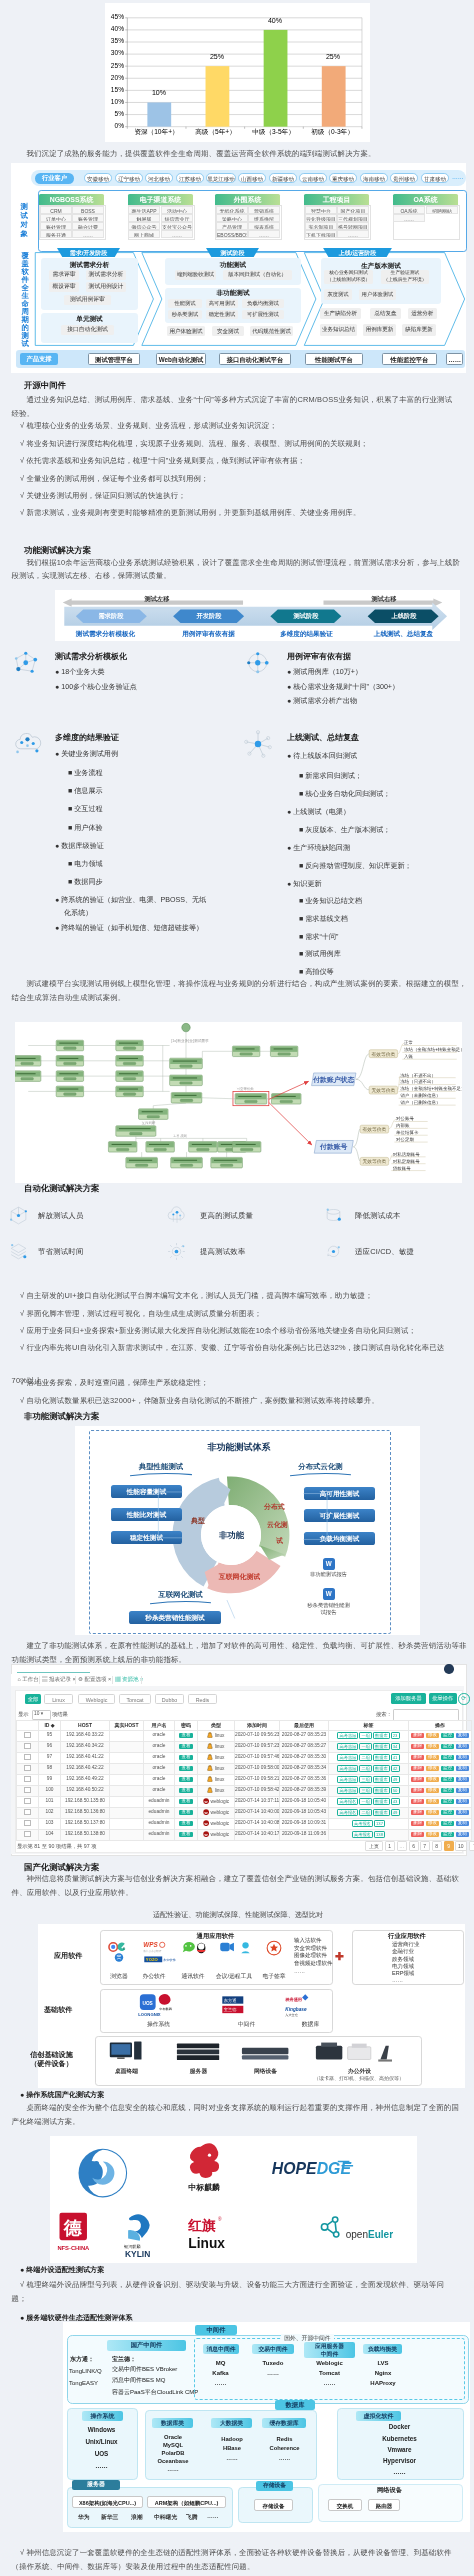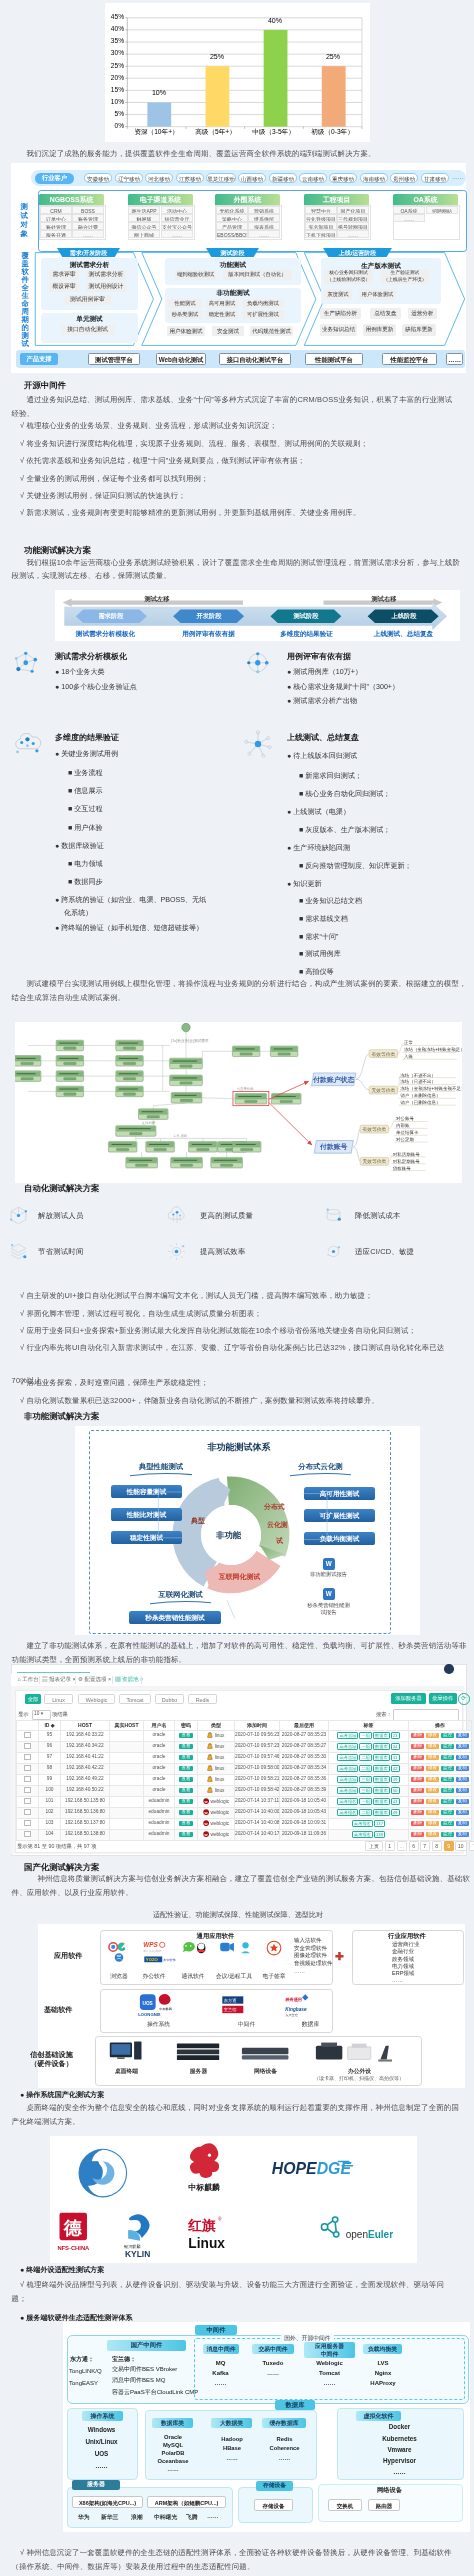--- a/index.html
+++ b/index.html
@@ -611,21 +611,21 @@
         </linearGradient>
       </defs>
       <path d="M97.9,240.0 A111,111 0 0 1 126.9,33.4 L138.1,86.2 A57,57 0 0 0 123.2,192.3 Z" fill="#b7cbdd"></path>
       <path d="M142.3,31.3 A111,111 0 0 1 252.9,183.6 L202.8,163.4 A57,57 0 0 0 146.0,85.1 Z" fill="url(#gg)"></path>
       <path d="M244.1,200.8 A111,111 0 0 1 104.9,243.4 L126.8,194.1 A57,57 0 0 0 198.3,172.2 Z" fill="#ecb9b5"></path>
       <path d="M123.6,36.2 L149.1,55.7 L135.7,84.8 Z" fill="#b7cbdd"></path>
       <path d="M252.4,179.3 L222.1,189.5 L205.4,162.2 Z" fill="url(#gg)"></path>
       <path d="M109.2,243.1 L100.0,212.4 L127.9,196.7 Z" fill="#ecb9b5"></path>
       <circle cx="150" cy="142" r="57" fill="#fff"></circle>
     </svg>
-<div style="position:absolute;left:216px;top:1530px;width:53px;text-align:left;font-size:8.4px;color:#16365c;font-weight:bold;white-space:nowrap;">非功能</div>
+<div style="position:absolute;left:191px;top:1530px;width:53px;text-align:right;font-size:8.4px;color:#16365c;font-weight:bold;white-space:nowrap;">非功能</div>
 <div style="position:absolute;left:191px;top:1516px;font-size:6.9px;color:#8b3626;font-weight:bold;white-space:nowrap;">典型</div>
 <div style="position:absolute;left:264px;top:1502px;font-size:6.9px;color:#b03a2e;font-weight:bold;white-space:nowrap;">分布式</div>
 <div style="position:absolute;left:267px;top:1520px;font-size:6.9px;color:#b03a2e;font-weight:bold;white-space:nowrap;">云化测</div>
 <div style="position:absolute;left:276px;top:1536px;font-size:6.9px;color:#b03a2e;font-weight:bold;white-space:nowrap;">试</div>
 <div style="position:absolute;left:209px;top:1572px;width:61px;text-align:center;font-size:6.9px;color:#c0392b;font-weight:bold;white-space:nowrap;">互联网化测试</div>
 <div style="position:absolute;left:129px;top:1462px;width:64px;text-align:center;font-size:7.4px;color:#1f4e79;font-weight:bold;white-space:nowrap;">典型性能测试</div>
 <svg width="64" height="5.3" style="position:absolute;left:129px;top:1472px;" viewBox="0 0 121 10">
       <path d="M2,7 Q60,0 119,5" fill="none" stroke="#2e75b6" stroke-width="2"></path>
     </svg>
 <div style="position:absolute;left:289px;top:1462px;width:63px;text-align:center;font-size:7.4px;color:#1f4e79;font-weight:bold;white-space:nowrap;">分布式云化测</div>
@@ -873,21 +873,21 @@
 <div style="position:absolute;left:365px;top:1841px;width:18px;height:9.5px;background:#fff;border-radius:1.1px;border:0.5px solid #ddd;box-sizing:border-box;white-space:nowrap;overflow:hidden;font-size:5px;color:#555;text-align:center;line-height:9.5px;">上页</div>
 <div style="position:absolute;left:385px;top:1841px;width:9.5px;height:9.5px;background:#fff;border-radius:1.1px;border:0.5px solid #ddd;box-sizing:border-box;white-space:nowrap;overflow:hidden;font-size:5px;color:#555;text-align:center;line-height:9.5px;">1</div>
 <div style="position:absolute;left:397px;top:1841px;width:9.5px;height:9.5px;background:#fff;border-radius:1.1px;border:0.5px solid #ddd;box-sizing:border-box;white-space:nowrap;overflow:hidden;font-size:5px;color:#999;text-align:center;line-height:9.5px;">…</div>
 <div style="position:absolute;left:409px;top:1841px;width:9.5px;height:9.5px;background:#fff;border-radius:1.1px;border:0.5px solid #ddd;box-sizing:border-box;white-space:nowrap;overflow:hidden;font-size:5px;color:#555;text-align:center;line-height:9.5px;">6</div>
 <div style="position:absolute;left:420px;top:1841px;width:9.5px;height:9.5px;background:#fff;border-radius:1.1px;border:0.5px solid #ddd;box-sizing:border-box;white-space:nowrap;overflow:hidden;font-size:5px;color:#555;text-align:center;line-height:9.5px;">7</div>
 <div style="position:absolute;left:432px;top:1841px;width:9.5px;height:9.5px;background:#fff;border-radius:1.1px;border:0.5px solid #ddd;box-sizing:border-box;white-space:nowrap;overflow:hidden;font-size:5px;color:#555;text-align:center;line-height:9.5px;">8</div>
 <div style="position:absolute;left:444px;top:1841px;width:9.5px;height:9.5px;background:#f0ad4e;border-radius:1.1px;border:0.5px solid #f0ad4e;box-sizing:border-box;white-space:nowrap;overflow:hidden;font-size:5px;color:#fff;text-align:center;line-height:9.5px;">9</div>
 <div style="position:absolute;left:455px;top:1841px;width:11.6px;height:9.5px;background:#fff;border-radius:1.1px;border:0.5px solid #ddd;box-sizing:border-box;white-space:nowrap;overflow:hidden;font-size:5px;color:#555;text-align:center;line-height:9.5px;">10</div>
 <div style="position:absolute;left:469px;top:1841px;width:18px;height:9.5px;background:#fff;border-radius:1.1px;border:0.5px solid #ddd;box-sizing:border-box;white-space:nowrap;overflow:hidden;font-size:5px;color:#555;text-align:center;line-height:9.5px;">下页</div>
 <div style="position:absolute;left:24px;top:1862px;font-size:8.4px;color:#1a1a1a;font-weight:bold;white-space:nowrap;">国产化测试解决方案</div>
-<div style="position:absolute;left:26.4px;top:1874px;font-size:7.4px;color:#4a4a4a;letter-spacing:0.2px;white-space:nowrap;margin-left:11px;">神州信息将质量测试解决方案与信创业务解决方案相融合，建立了覆盖信创全产业链的测试服务方案。包括信创基础设施、基础软</div>
+<div style="position:absolute;left:26.4px;top:1874px;font-size:7.4px;color:#4a4a4a;letter-spacing:0.2px;white-space:nowrap;">神州信息将质量测试解决方案与信创业务解决方案相融合，建立了覆盖信创全产业链的测试服务方案。包括信创基础设施、基础软</div>
 <div style="position:absolute;left:11.6px;top:1888px;font-size:7.4px;color:#4a4a4a;letter-spacing:0.2px;white-space:nowrap;">件、应用软件、以及行业应用软件。</div>
 <div style="position:absolute;left:53px;top:1910px;width:370px;text-align:center;font-size:7.1px;color:#444;white-space:nowrap;">适配性验证、功能测试保障、性能测试保障、选型比对</div>
 <div style="position:absolute;left:38px;top:1924px;width:427px;height:164px;background:#fff;"></div>
 <div style="position:absolute;left:54px;top:1951px;font-size:7.1px;color:#222;font-weight:bold;white-space:nowrap;">应用软件</div>
 <div style="position:absolute;left:100px;top:1930px;width:231px;height:53px;background:#fff;border:0.5px solid #d8d8d8;border-radius:3.2px;"></div>
 <div style="position:absolute;left:100px;top:1932px;width:231px;text-align:center;font-size:6.3px;color:#222;font-weight:bold;white-space:nowrap;">通用应用软件</div>
 <svg width="232" height="53" style="position:absolute;left:100px;top:1931px;" viewBox="0 0 440 100">
       <circle cx="25" cy="30" r="8" fill="#fff" stroke="#dd4b39" stroke-width="3"></circle>
       <circle cx="25" cy="30" r="4" fill="#4285f4"></circle>
       <path d="M47,24 a8,8 0 1 0 1,10 l-8,-2 z" fill="#35b8a0"></path>

